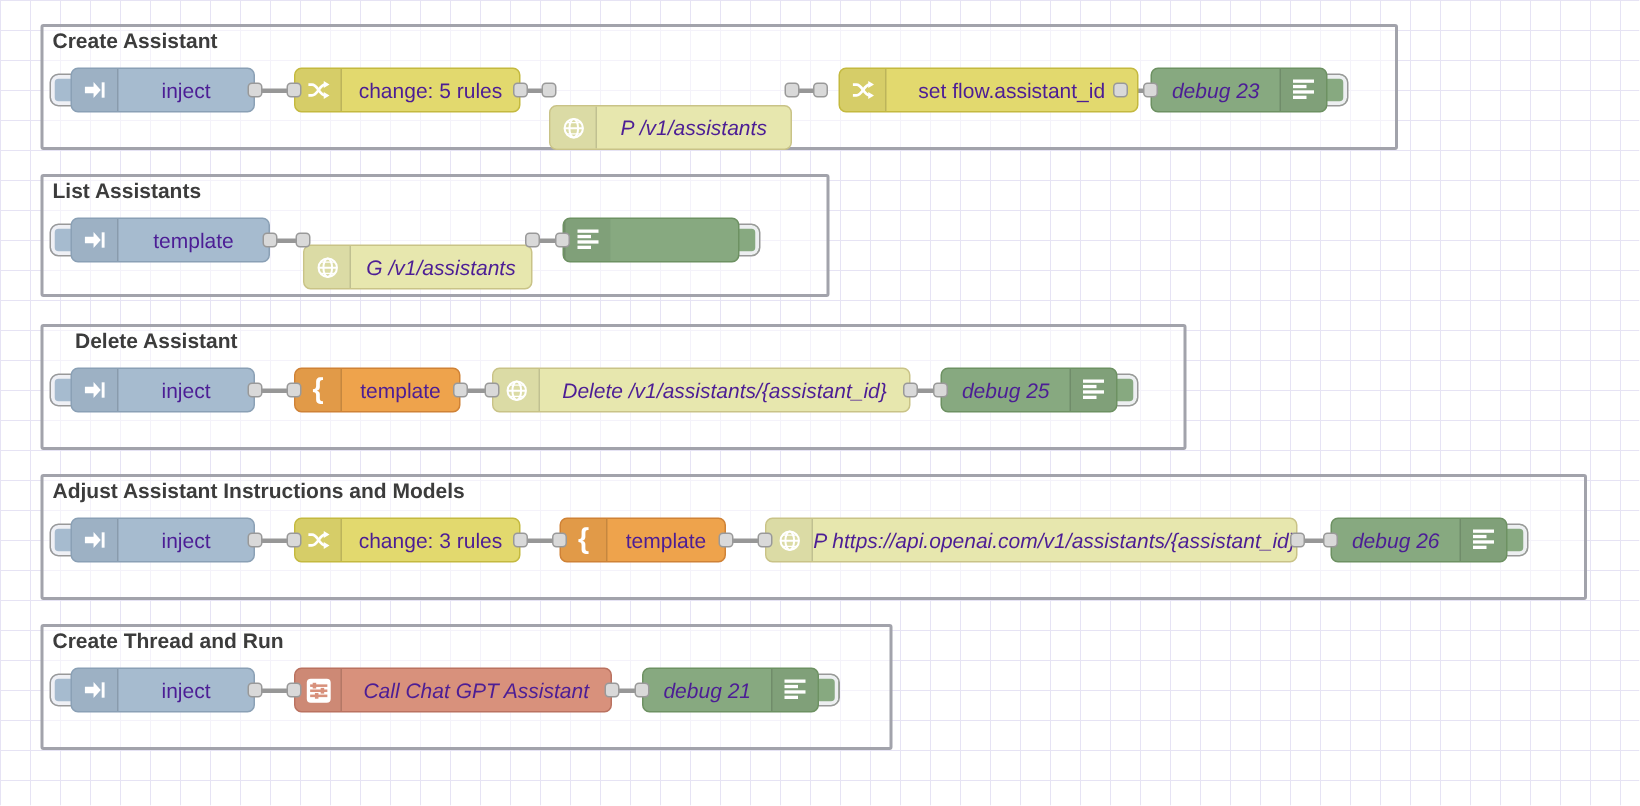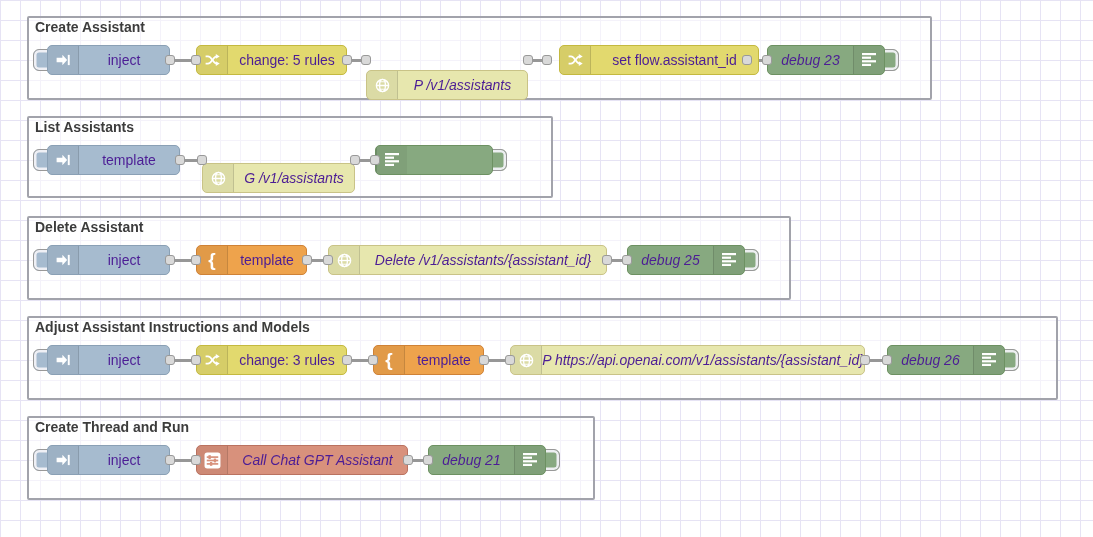--- a/index.html
+++ b/index.html
@@ -137,21 +137,21 @@
         <svg width="16" height="16" viewBox="0 0 16 16" fill="#fff">
           <rect x="1" y="1" width="14" height="2.2"></rect>
           <rect x="1" y="4.6" width="9" height="2.2"></rect>
           <rect x="1" y="8.2" width="14" height="2.2"></rect>
           <rect x="1" y="11.8" width="9" height="2.2"></rect>
         </svg>
       </span>
     </div>
     <div class="port" style="left: 370px; top: 155px; background: rgb(217, 217, 217); border-color: rgb(153, 153, 153);"></div>
     <div class="flow-group" style="left: 27px; top: 216px; width: 764px; height: 84px;"></div>
-    <div class="group-title" style="left: 35px; top: 219px;">Delete Assistant</div>
+    <div class="group-title" style="left: 50px; top: 219px;">Delete Assistant</div>
     <div class="node-button" style="left: 33px; top: 249px; background: rgb(166, 187, 207);"></div>
     <div class="node " style="left: 47px; top: 245px; width: 123px; background: rgb(166, 187, 207); border-color: rgb(138, 160, 181);">
       <span class="node-icon icon-left">
         <svg width="16" height="16" viewBox="0 0 20 20">
           <path fill="#fff" d="M2 7.2h7.2V3.4L15.2 10l-6 6.6v-3.8H2z"></path>
           <rect x="16" y="3.6" width="2.4" height="12.8" fill="#fff"></rect>
         </svg>
       </span>
       <span class="node-label">inject</span>
     </div>

